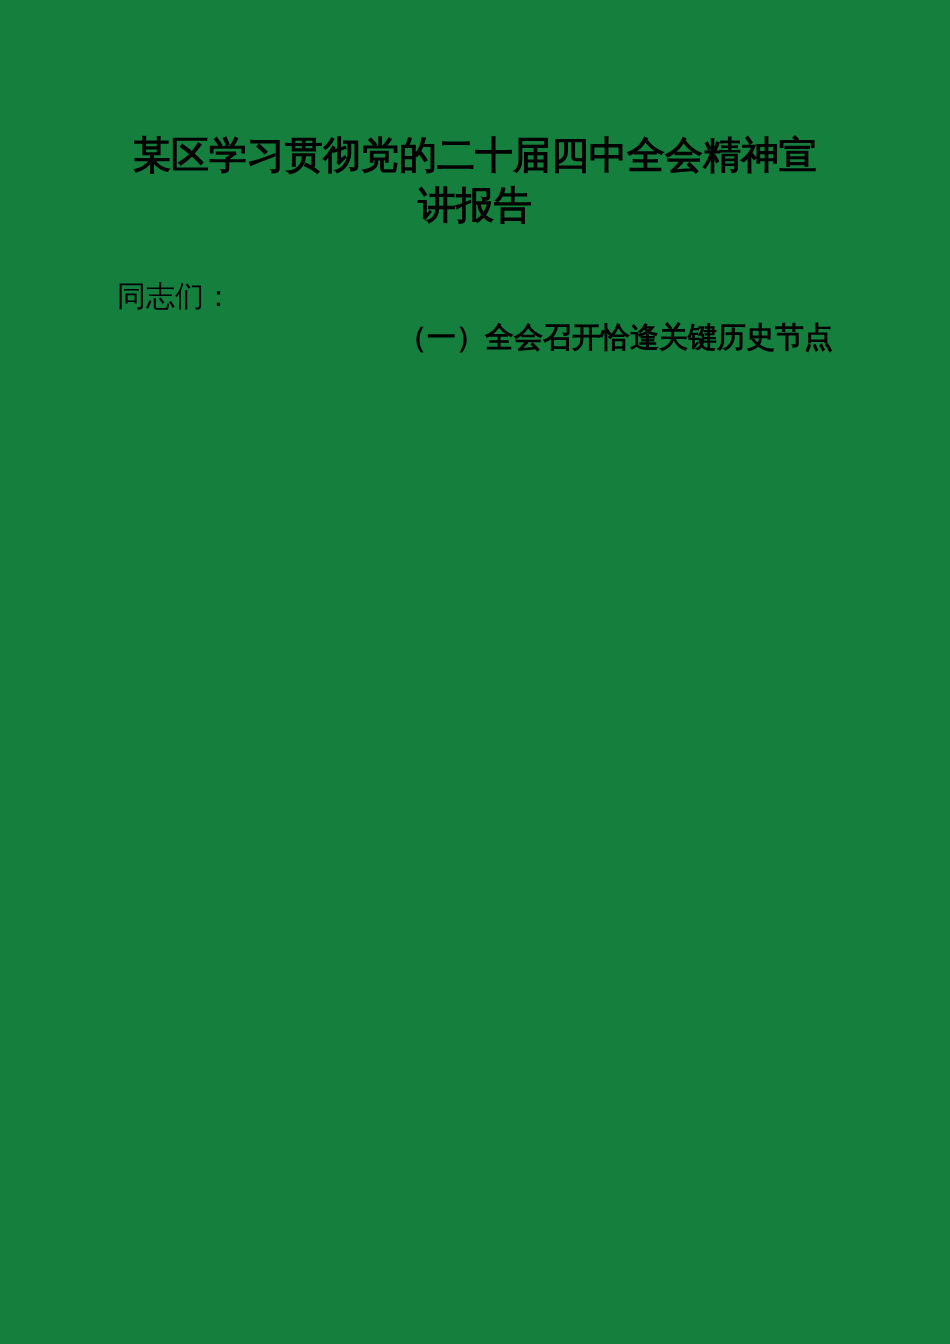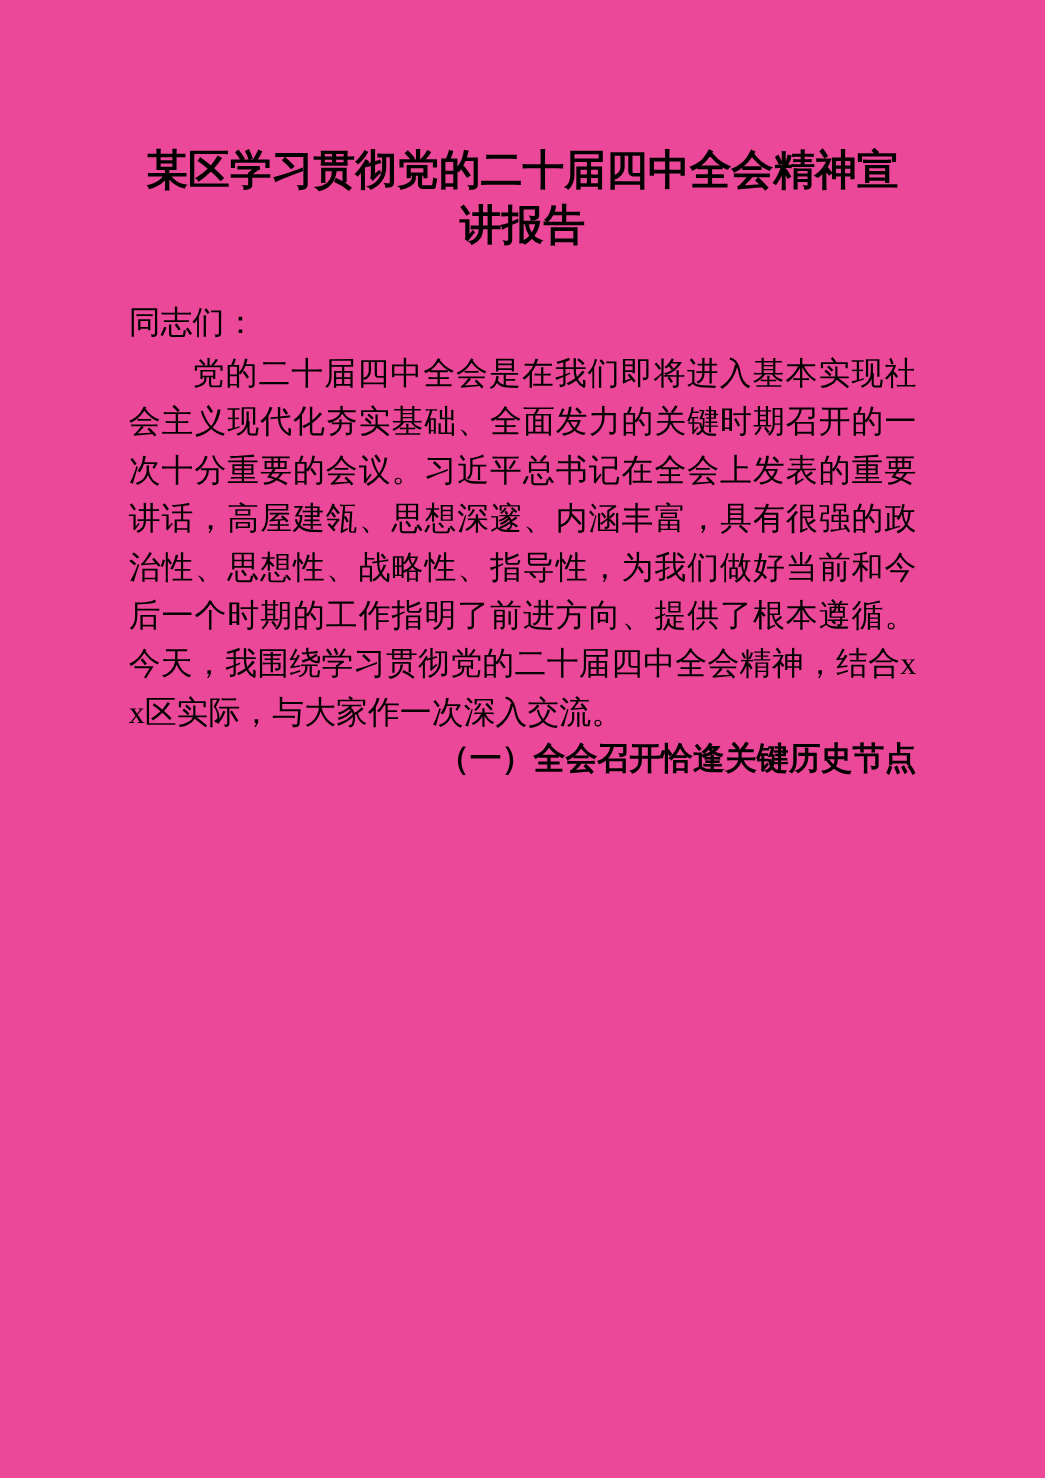--- a/index.html
+++ b/index.html
@@ -6,21 +6,21 @@
     margin: 0;
     padding: 0;
     background: #ffffff;
   }
   .page {
     position: relative;
     width: 950px;
     height: 1344px;
     box-sizing: border-box;
     padding: 130px 117px 0 117px;
-    background: #ec4899;
+    background: #15803d;
     color: #000000;
     overflow: hidden;
   }
   .doc-title {
     font-family: "Liberation Serif", "DejaVu Serif", serif;
     font-weight: bold;
     font-size: 38px;
     line-height: 50px;
     text-align: center;
     margin: 0 0 44px 0;
@@ -31,21 +31,21 @@
   .heading-1,
   .heading-2 {
     font-size: 29px;
     line-height: 44px;
     margin: 0;
     text-align: justify;
     text-justify: inter-ideograph;
     line-break: anywhere;
   }
   .salutation {
-    font-family: Liberation Mono, monospace;
+    font-family: Liberation Serif, serif;
     text-indent: 0;
   }
   .body-para {
     font-family: "Liberation Serif", "DejaVu Serif", serif;
     text-indent: 2em;
   }
   .heading-1 {
     font-family: "Liberation Sans", "DejaVu Sans", sans-serif;
     font-weight: bold;
     text-indent: 2em;
@@ -59,19 +59,18 @@
   }
 </style>
 </head>
 <body>
 
 <div class="page">
   <h1 class="doc-title">某区学习贯彻党的二十届四中全会精神宣讲报告</h1>
 
   <p class="salutation">同志们：</p>
 
-  <p class="body-para">党的二十届四中全会是在我们即将进入基本实现社会主义现代化夯实基础、全面发力的关键时期召开的一次十分重要的会议。习近平总书记在全会上发表的重要讲话，高屋建瓴、思想深邃、内涵丰富，具有很强的政治性、思想性、战略性、指导性，为我们做好当前和今后一个时期的工作指明了前进方向、提供了根本遵循。今天，我围绕学习贯彻党的二十届四中全会精神，结合xx区实际，与大家作一次深入交流。</p>
 
 
 
   <h3 class="heading-2">（一）全会召开恰逢关键历史节点</h3>
 
 </div>
 
 </body></html>

